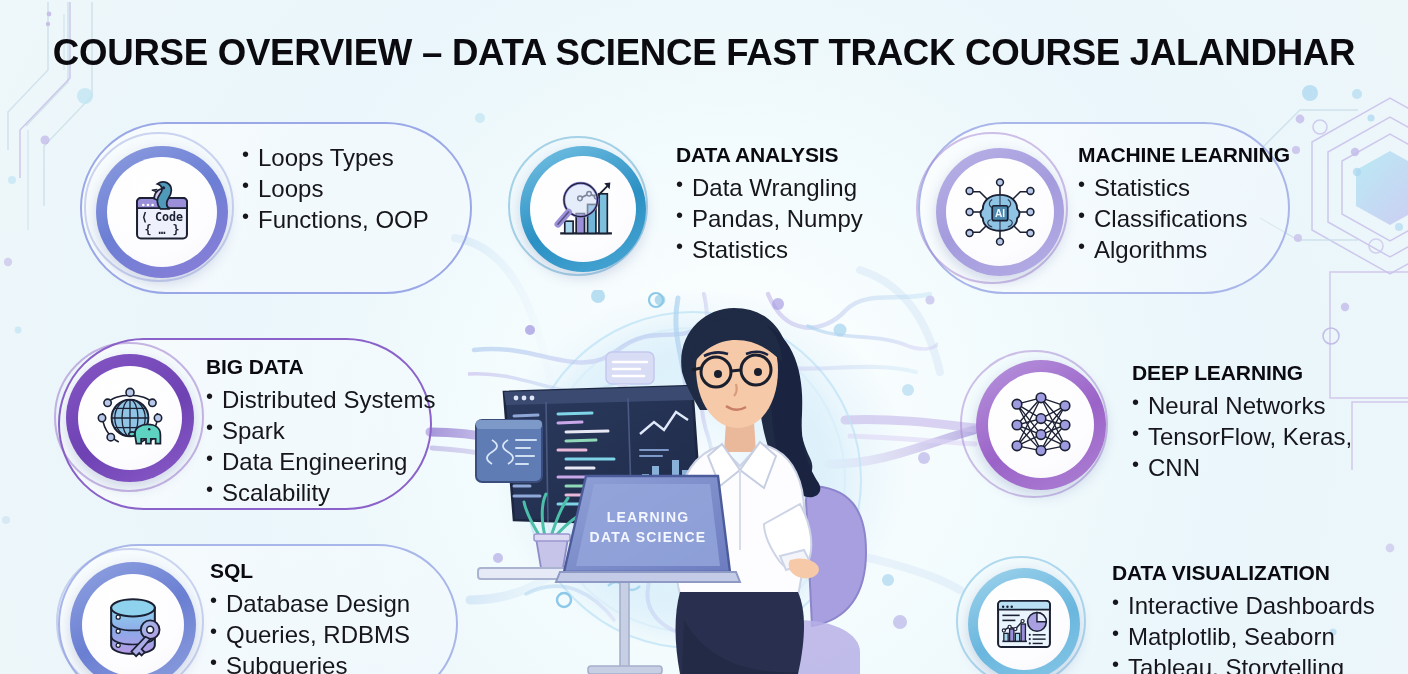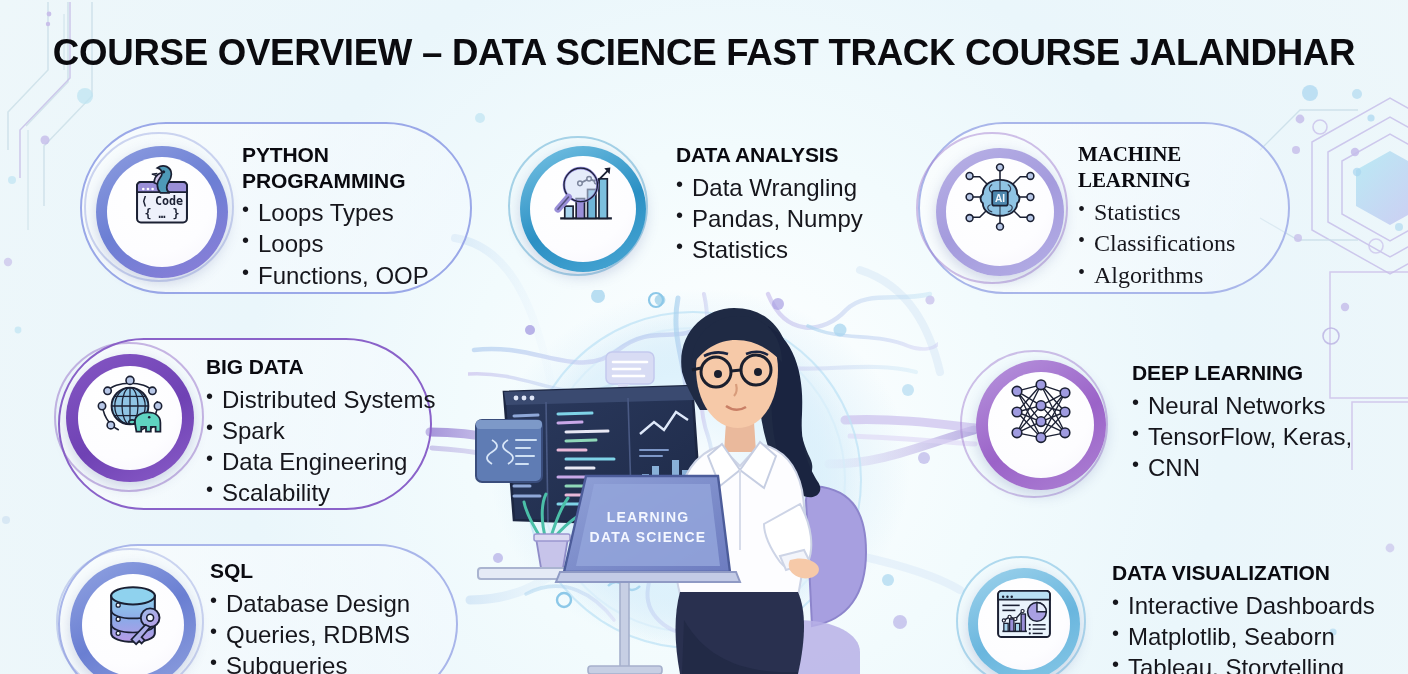--- a/index.html
+++ b/index.html
@@ -45,21 +45,21 @@
   .ring-blueviolet { background:linear-gradient(150deg,#8e9ee0 0%,#6c7fd4 48%,#8d7ed8 100%); }
   .ring-cyan       { background:linear-gradient(155deg,#78c3e4 0%,#2b90c4 55%,#4aa7d4 100%); }
   .ring-violet     { background:linear-gradient(150deg,#b9b2e6 0%,#a49bdd 50%,#b4aee5 100%); }
   .ring-purple     { background:linear-gradient(150deg,#8557c4 0%,#6f42b4 55%,#8a5cc8 100%); }
   .ring-lilac      { background:linear-gradient(150deg,#b795dd 0%,#9b63c8 55%,#ad82d4 100%); }
   .ring-lightblue  { background:linear-gradient(155deg,#9fd3ec 0%,#6ab6de 55%,#86c7e6 100%); }
   .ring-blue2      { background:linear-gradient(150deg,#92a4e2 0%,#6a7fd2 50%,#8fa0de 100%); }
   .inner {
     position:absolute; border-radius:50%;
     background:radial-gradient(circle at 40% 32%,#ffffff 0%,#fdfdff 62%,#f6f4fb 100%);
-    display:flex; justify-content:center;
+    display:flex; align-items:center; justify-content:center;
   }
   .halo { position:absolute; border-radius:50%; border:2px solid rgba(150,165,225,0.45); }
   .halo.cy { border-color:rgba(90,170,210,0.5); }
   .halo.pu { border-color:rgba(140,95,195,0.45); }
   .halo.li { border-color:rgba(165,130,210,0.5); }
   .halo.lb { border-color:rgba(120,190,225,0.55); }
 
   
   .txt { position:absolute; }
   .head {
@@ -201,21 +201,20 @@
           <path d="M40 33 c0 -10 8 -14 14 -12 c8 3 6 12 0 14 c-6 2 -14 -2 -14 -2 Z" fill="#d6c9ee" stroke="#1b2033" stroke-width="2.2"></path>
           <path d="M44 14 c8 -6 18 -1 18 8 c0 8 -6 11 -6 17 c0 5 4 7 4 7 h-12 c0 0 -4 -4 -4 -10 c0 -8 6 -10 6 -15 c0 -4 -3 -6 -6 -7 Z" fill="#4e9ab8" stroke="#1b2033" stroke-width="2.2"></path>
           <circle cx="52" cy="19" r="2.1" fill="#1b2033"></circle>
           <path d="M44 21 l-7 1 l7 2" fill="none" stroke="#1b2033" stroke-width="1.8"></path>
           <text x="50" y="62" font-family="DejaVu Sans Mono, monospace" font-size="15" font-weight="bold" fill="#1b2033" text-anchor="middle">⟨ Code</text>
           <text x="50" y="78" font-family="DejaVu Sans Mono, monospace" font-size="15" font-weight="bold" fill="#1b2033" text-anchor="middle">{ … }</text>
         </svg>
       </div>
     </div>
     <div class="txt" style="left:162px; top:20px; width:226px;">
-      <div class="head">PYTHON PROGRAMMING</div>
       <ul class="bullets">
         <li>Loops Types</li>
         <li>Loops</li>
         <li>Functions, OOP</li>
       </ul>
     </div>
   </div>
 
   <div class="card" style="left:508px; top:132px; width:390px; height:150px;">
     <div class="pill none"></div>
@@ -284,21 +283,21 @@
               <path d="M40 34 C34 38 36 44 42 45"></path>
               <path d="M60 34 C66 38 64 44 58 45"></path>
             <path d="M38 60 C32 62 34 68 40 69"></path>
               <path d="M62 60 C68 62 66 68 60 69"></path>
           </g>
           <rect x="40" y="42" width="20" height="19" rx="2.5" fill="#4d87ae" stroke="#1b2033" stroke-width="2.2"></rect>
           <text x="50" y="57" font-family="Liberation Sans, sans-serif" font-size="13" font-weight="bold" fill="#f3f8fd" text-anchor="middle">AI</text>
         </svg>
       </div>
     </div>
-    <div class="txt" style="left:160px; top:20px; width:212px;font-family:Liberation Serif, serif;">
+    <div class="txt" style="left:160px; top:20px; width:212px;">
       <div class="head">MACHINE LEARNING</div>
       <ul class="bullets">
         <li>Statistics</li>
         <li>Classifications</li>
         <li>Algorithms</li>
       </ul>
     </div>
   </div>
 
   <div class="card" style="left:58px; top:338px; width:374px; height:172px;">

